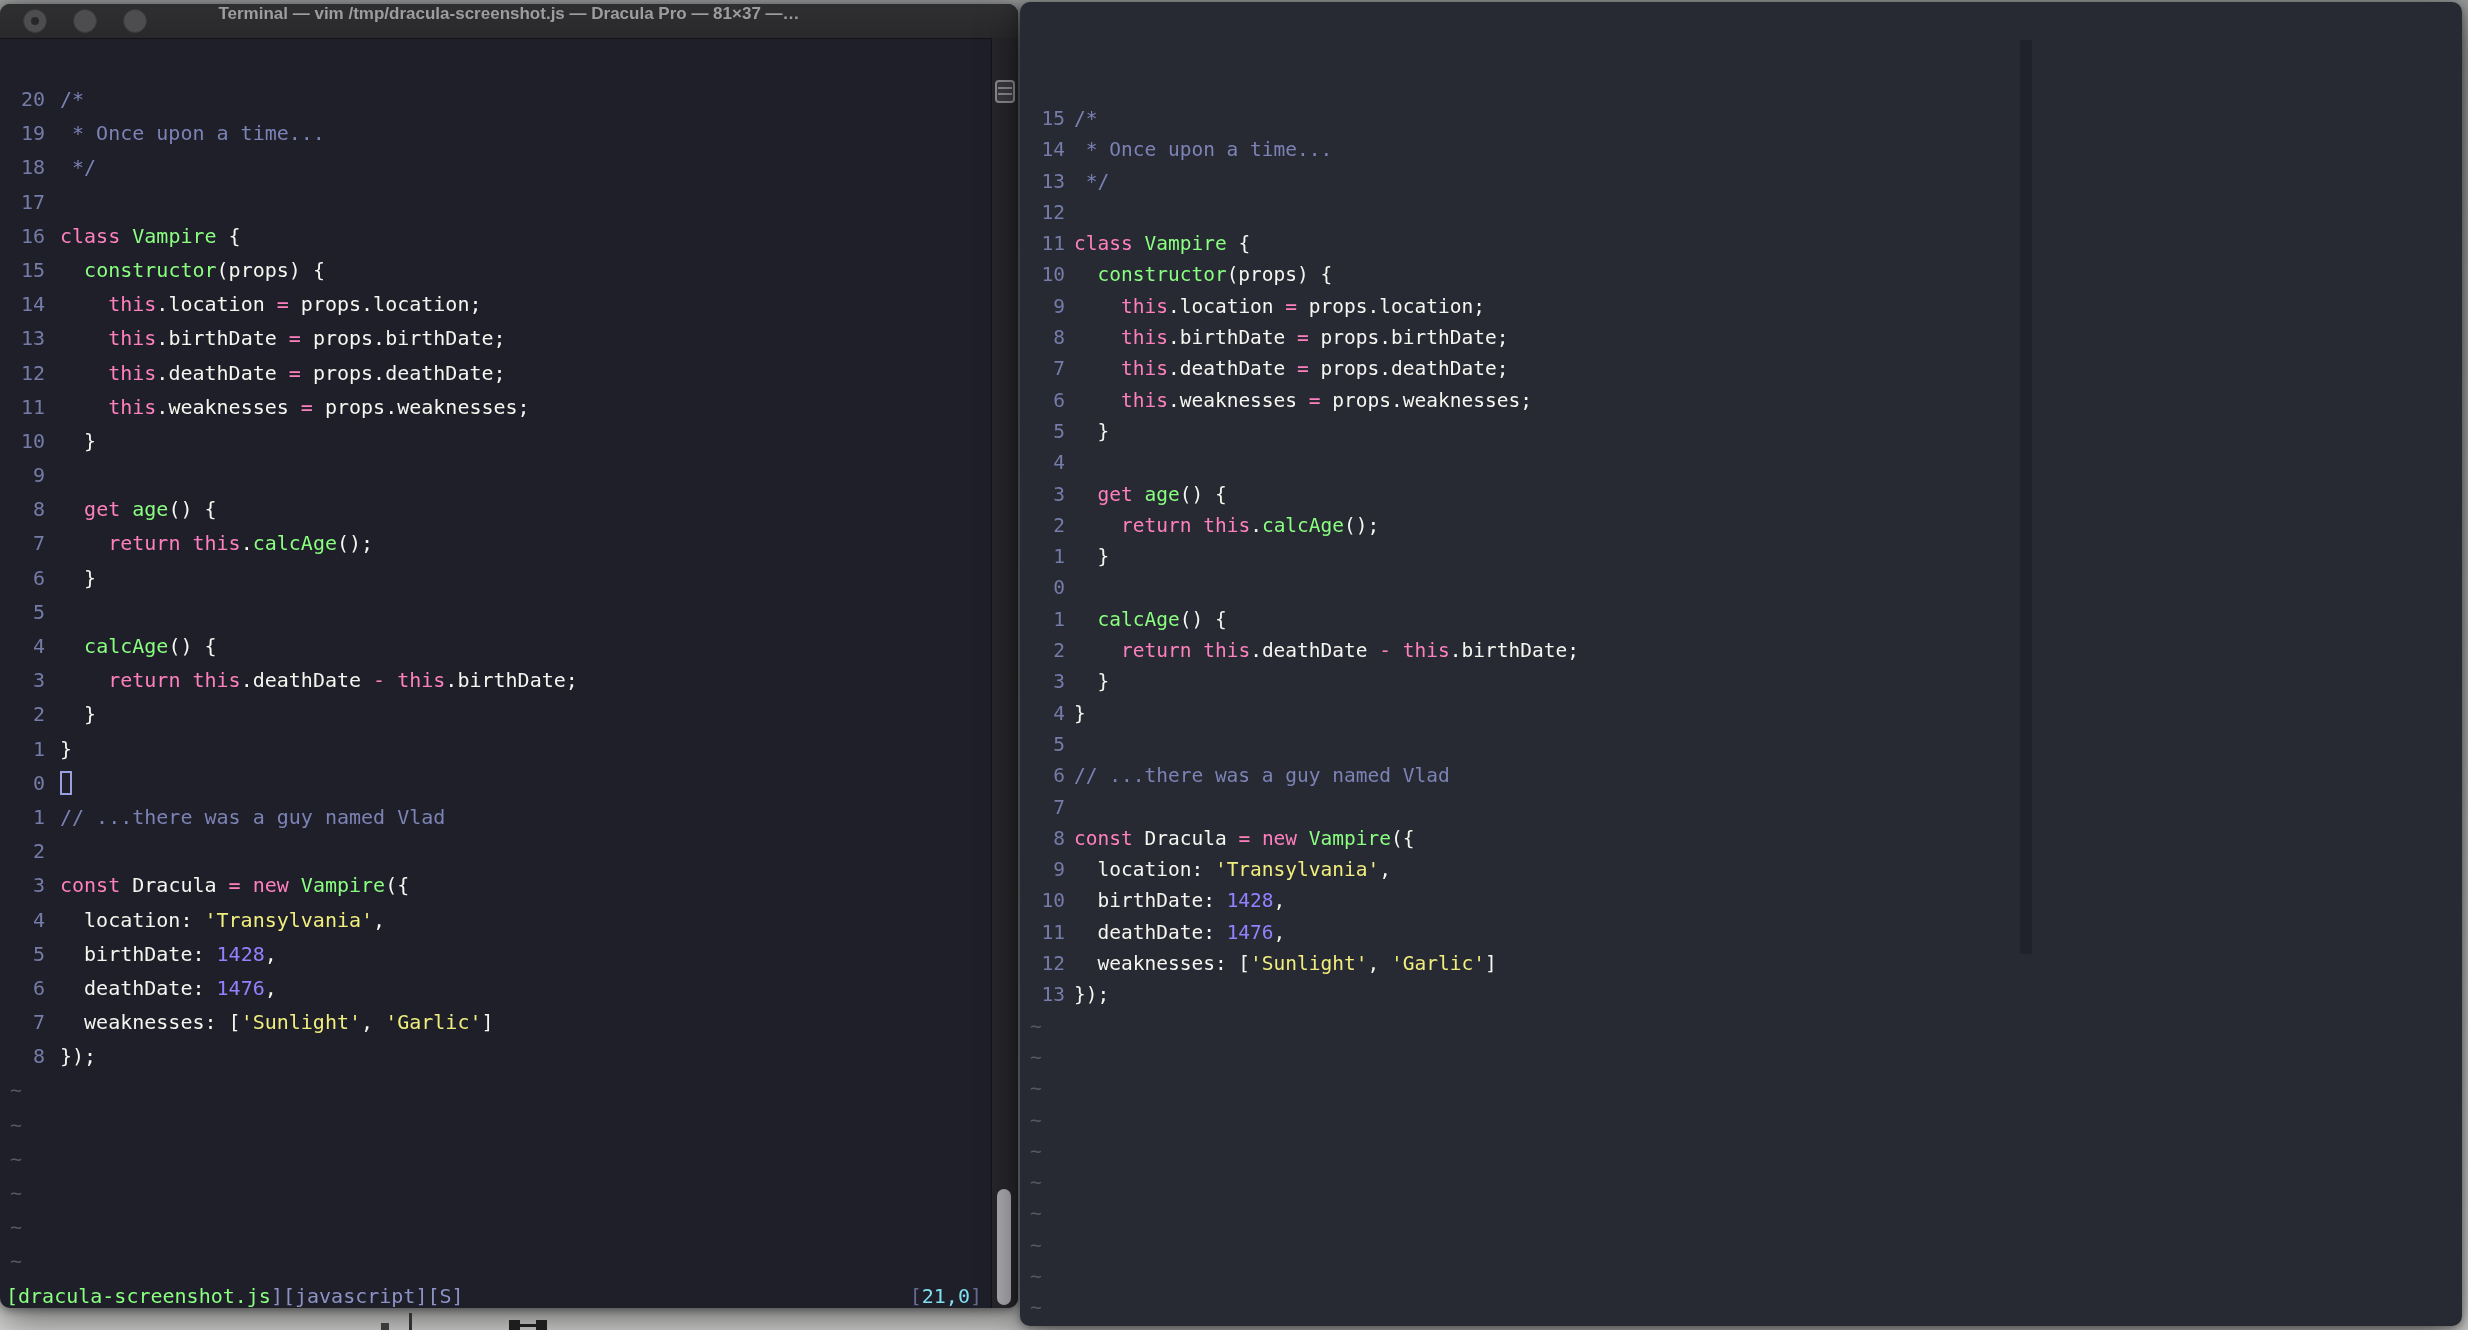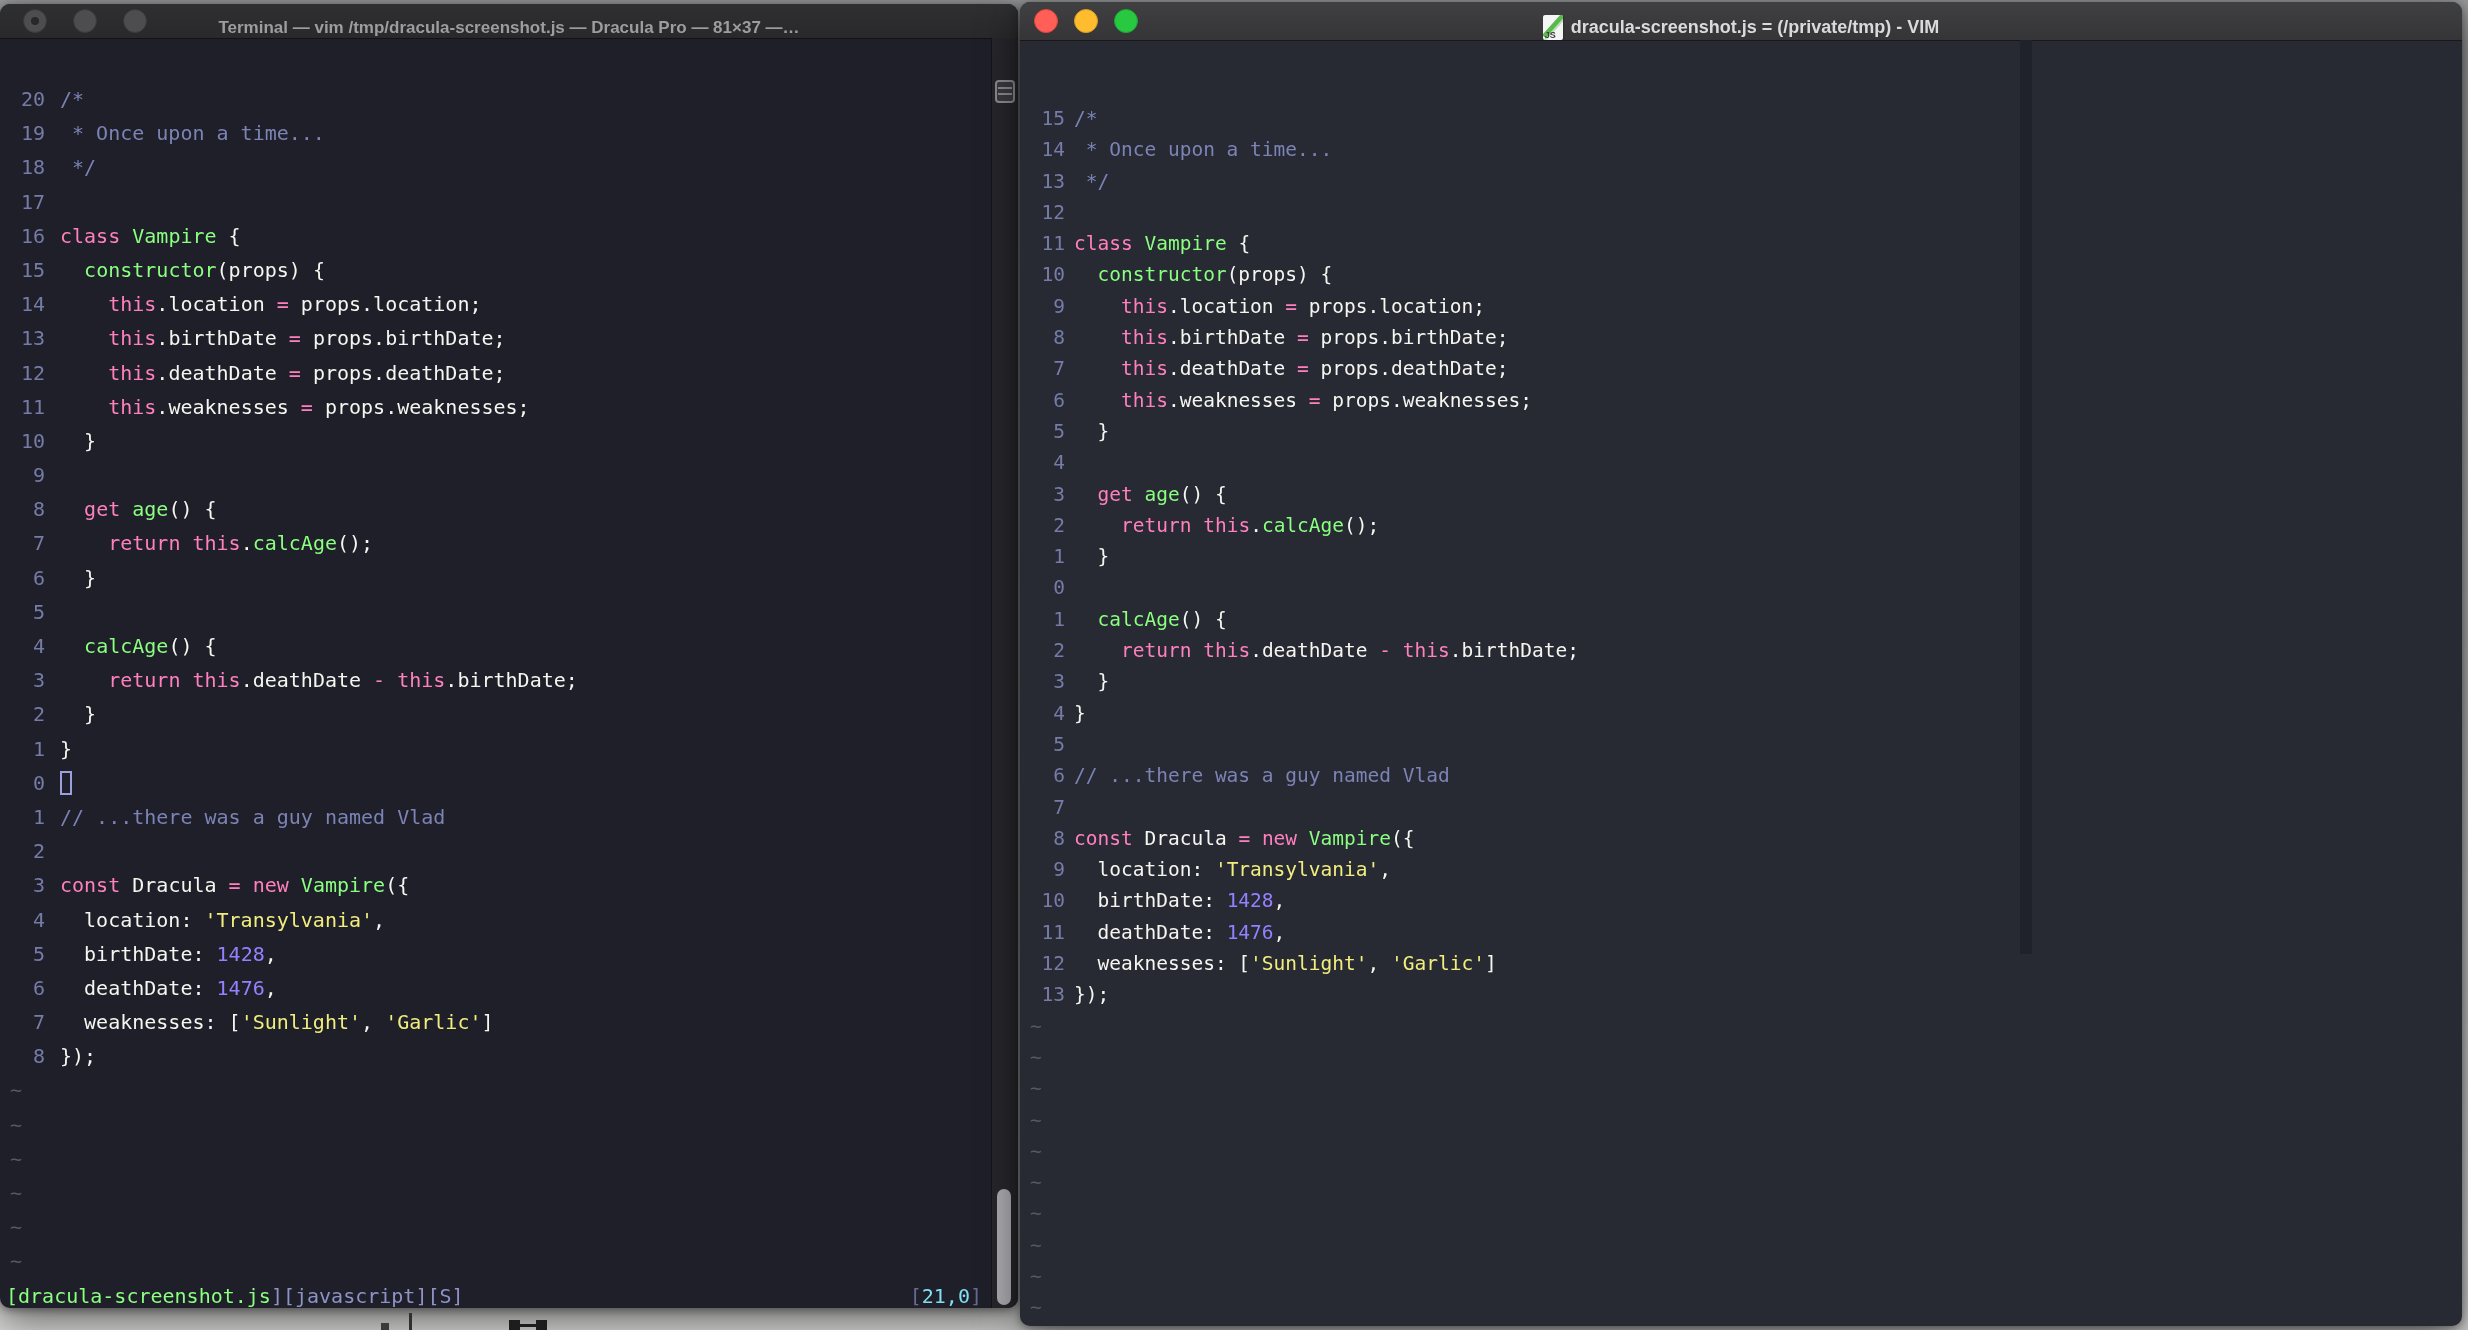--- a/index.html
+++ b/index.html
@@ -7,21 +7,21 @@
     width:2468px;height:1330px;position:relative;overflow:hidden;
     background:linear-gradient(180deg,#9a9c9b 0%,#b6b8b6 55%,#d8d9d7 100%);
     font-family:"Liberation Sans",sans-serif;
   }
   
   .window{position:absolute;border-radius:10px;overflow:hidden;
     box-shadow:0 12px 40px rgba(0,0,0,.55),0 2px 8px rgba(0,0,0,.4);}
   #left-window{left:0;top:4px;width:1018px;height:1304px;background:#1e1f29;}
   #right-window{left:1020px;top:2px;width:1442px;height:1324px;background:#272933;}
 
-  .titlebar{position:relative;display:flex;align-items:flex-end;justify-content:center;}
+  .titlebar{position:relative;display:flex;align-items:flex-start;justify-content:center;}
   #left-window .titlebar{height:34px;background:linear-gradient(180deg,#2f2f31,#29292b);
     border-bottom:1px solid #131316;}
   #right-window .titlebar{height:38px;background:linear-gradient(180deg,#404043,#353538);
     border-bottom:1px solid #18181b;}
   .tb-title{font-size:18px;font-weight:600;white-space:nowrap;overflow:hidden;}
   #left-window .tb-title{color:#9d9d9f;font-size:17px;}
   #right-window .tb-title{color:#dadada;display:flex;align-items:center;gap:8px;}
 
   .lights{position:absolute;left:0;top:0;height:100%;display:flex;align-items:center;}
   .light{width:24px;height:24px;border-radius:50%;position:relative;box-sizing:border-box;}
@@ -98,35 +98,20 @@
   <div class="pane" id="left-pane">
     <div id="left-rows"><div class="row"><span class="ln" style="color: rgb(118, 124, 168);">20</span><span style="color: rgb(124, 131, 181);">/*</span></div><div class="row"><span class="ln" style="color: rgb(118, 124, 168);">19</span><span style="color: rgb(124, 131, 181);"> * Once upon a time...</span></div><div class="row"><span class="ln" style="color: rgb(118, 124, 168);">18</span><span style="color: rgb(124, 131, 181);"> */</span></div><div class="row"><span class="ln" style="color: rgb(118, 124, 168);">17</span></div><div class="row"><span class="ln" style="color: rgb(118, 124, 168);">16</span><span style="color: rgb(255, 128, 191);">class</span><span style="color: rgb(246, 246, 240);"> </span><span style="color: rgb(138, 255, 128);">Vampire</span><span style="color: rgb(246, 246, 240);"> {</span></div><div class="row"><span class="ln" style="color: rgb(118, 124, 168);">15</span><span style="color: rgb(246, 246, 240);">  </span><span style="color: rgb(138, 255, 128);">constructor</span><span style="color: rgb(246, 246, 240);">(props) {</span></div><div class="row"><span class="ln" style="color: rgb(118, 124, 168);">14</span><span style="color: rgb(246, 246, 240);">    </span><span style="color: rgb(255, 128, 191);">this</span><span style="color: rgb(246, 246, 240);">.location </span><span style="color: rgb(255, 128, 191);">=</span><span style="color: rgb(246, 246, 240);"> props.location;</span></div><div class="row"><span class="ln" style="color: rgb(118, 124, 168);">13</span><span style="color: rgb(246, 246, 240);">    </span><span style="color: rgb(255, 128, 191);">this</span><span style="color: rgb(246, 246, 240);">.birthDate </span><span style="color: rgb(255, 128, 191);">=</span><span style="color: rgb(246, 246, 240);"> props.birthDate;</span></div><div class="row"><span class="ln" style="color: rgb(118, 124, 168);">12</span><span style="color: rgb(246, 246, 240);">    </span><span style="color: rgb(255, 128, 191);">this</span><span style="color: rgb(246, 246, 240);">.deathDate </span><span style="color: rgb(255, 128, 191);">=</span><span style="color: rgb(246, 246, 240);"> props.deathDate;</span></div><div class="row"><span class="ln" style="color: rgb(118, 124, 168);">11</span><span style="color: rgb(246, 246, 240);">    </span><span style="color: rgb(255, 128, 191);">this</span><span style="color: rgb(246, 246, 240);">.weaknesses </span><span style="color: rgb(255, 128, 191);">=</span><span style="color: rgb(246, 246, 240);"> props.weaknesses;</span></div><div class="row"><span class="ln" style="color: rgb(118, 124, 168);">10</span><span style="color: rgb(246, 246, 240);">  }</span></div><div class="row"><span class="ln" style="color: rgb(118, 124, 168);">9</span></div><div class="row"><span class="ln" style="color: rgb(118, 124, 168);">8</span><span style="color: rgb(246, 246, 240);">  </span><span style="color: rgb(255, 128, 191);">get</span><span style="color: rgb(246, 246, 240);"> </span><span style="color: rgb(138, 255, 128);">age</span><span style="color: rgb(246, 246, 240);">() {</span></div><div class="row"><span class="ln" style="color: rgb(118, 124, 168);">7</span><span style="color: rgb(246, 246, 240);">    </span><span style="color: rgb(255, 128, 191);">return</span><span style="color: rgb(246, 246, 240);"> </span><span style="color: rgb(255, 128, 191);">this</span><span style="color: rgb(246, 246, 240);">.</span><span style="color: rgb(138, 255, 128);">calcAge</span><span style="color: rgb(246, 246, 240);">();</span></div><div class="row"><span class="ln" style="color: rgb(118, 124, 168);">6</span><span style="color: rgb(246, 246, 240);">  }</span></div><div class="row"><span class="ln" style="color: rgb(118, 124, 168);">5</span></div><div class="row"><span class="ln" style="color: rgb(118, 124, 168);">4</span><span style="color: rgb(246, 246, 240);">  </span><span style="color: rgb(138, 255, 128);">calcAge</span><span style="color: rgb(246, 246, 240);">() {</span></div><div class="row"><span class="ln" style="color: rgb(118, 124, 168);">3</span><span style="color: rgb(246, 246, 240);">    </span><span style="color: rgb(255, 128, 191);">return</span><span style="color: rgb(246, 246, 240);"> </span><span style="color: rgb(255, 128, 191);">this</span><span style="color: rgb(246, 246, 240);">.deathDate </span><span style="color: rgb(255, 128, 191);">-</span><span style="color: rgb(246, 246, 240);"> </span><span style="color: rgb(255, 128, 191);">this</span><span style="color: rgb(246, 246, 240);">.birthDate;</span></div><div class="row"><span class="ln" style="color: rgb(118, 124, 168);">2</span><span style="color: rgb(246, 246, 240);">  }</span></div><div class="row"><span class="ln" style="color: rgb(118, 124, 168);">1</span><span style="color: rgb(246, 246, 240);">}</span></div><div class="row"><span class="ln" style="color: rgb(118, 124, 168);">0</span><span class="cursor-hollow"></span></div><div class="row"><span class="ln" style="color: rgb(118, 124, 168);">1</span><span style="color: rgb(124, 131, 181);">// ...there was a guy named Vlad</span></div><div class="row"><span class="ln" style="color: rgb(118, 124, 168);">2</span></div><div class="row"><span class="ln" style="color: rgb(118, 124, 168);">3</span><span style="color: rgb(255, 128, 191);">const</span><span style="color: rgb(246, 246, 240);"> Dracula </span><span style="color: rgb(255, 128, 191);">=</span><span style="color: rgb(246, 246, 240);"> </span><span style="color: rgb(255, 128, 191);">new</span><span style="color: rgb(246, 246, 240);"> </span><span style="color: rgb(138, 255, 128);">Vampire</span><span style="color: rgb(246, 246, 240);">({</span></div><div class="row"><span class="ln" style="color: rgb(118, 124, 168);">4</span><span style="color: rgb(246, 246, 240);">  location: </span><span style="color: rgb(241, 238, 126);">'Transylvania'</span><span style="color: rgb(246, 246, 240);">,</span></div><div class="row"><span class="ln" style="color: rgb(118, 124, 168);">5</span><span style="color: rgb(246, 246, 240);">  birthDate: </span><span style="color: rgb(149, 128, 255);">1428</span><span style="color: rgb(246, 246, 240);">,</span></div><div class="row"><span class="ln" style="color: rgb(118, 124, 168);">6</span><span style="color: rgb(246, 246, 240);">  deathDate: </span><span style="color: rgb(149, 128, 255);">1476</span><span style="color: rgb(246, 246, 240);">,</span></div><div class="row"><span class="ln" style="color: rgb(118, 124, 168);">7</span><span style="color: rgb(246, 246, 240);">  weaknesses: [</span><span style="color: rgb(241, 238, 126);">'Sunlight'</span><span style="color: rgb(246, 246, 240);">, </span><span style="color: rgb(241, 238, 126);">'Garlic'</span><span style="color: rgb(246, 246, 240);">]</span></div><div class="row"><span class="ln" style="color: rgb(118, 124, 168);">8</span><span style="color: rgb(246, 246, 240);">});</span></div><div class="row tilde-row" style="color: rgb(86, 90, 104);">~</div><div class="row tilde-row" style="color: rgb(86, 90, 104);">~</div><div class="row tilde-row" style="color: rgb(86, 90, 104);">~</div><div class="row tilde-row" style="color: rgb(86, 90, 104);">~</div><div class="row tilde-row" style="color: rgb(86, 90, 104);">~</div><div class="row tilde-row" style="color: rgb(86, 90, 104);">~</div><div class="srow"><span style="color: rgb(138, 255, 128);">[dracula-screenshot.js</span><span style="color: rgb(142, 147, 198);">][javascript][S]</span><span class="spacer"></span><span><span style="color: rgb(102, 107, 147);">[</span><span style="color: rgb(130, 223, 242);">21,0</span><span style="color: rgb(102, 107, 147);">]</span></span></div></div>
     <div class="scroll-lane">
       <div class="split-btn"></div>
       <div class="scroll-thumb"></div>
     </div>
   </div>
 </section>
 
 <section class="window" id="right-window">
-  <header class="titlebar">
-    <div class="lights">
-      <span class="light red"></span>
-      <span class="light yellow"></span>
-      <span class="light green"></span>
-    </div>
-    <div class="tb-title">
-      <span class="doc-icon">
-        <span class="stripe"></span>
-          <span class="stripe2"></span>
-        <span class="js">JS</span>
-      </span>
-      <span>dracula-screenshot.js = (/private/tmp) - VIM</span>
-    </div>
-  </header>
   <div class="pane" id="right-pane">
     <div class="colorcolumn"></div>
     <div id="right-rows" style="position:relative;"><div class="row"><span class="ln" style="color: rgb(118, 124, 168);">15</span><span style="color: rgb(124, 131, 181);">/*</span></div><div class="row"><span class="ln" style="color: rgb(118, 124, 168);">14</span><span style="color: rgb(124, 131, 181);"> * Once upon a time...</span></div><div class="row"><span class="ln" style="color: rgb(118, 124, 168);">13</span><span style="color: rgb(124, 131, 181);"> */</span></div><div class="row"><span class="ln" style="color: rgb(118, 124, 168);">12</span></div><div class="row"><span class="ln" style="color: rgb(118, 124, 168);">11</span><span style="color: rgb(255, 128, 191);">class</span><span style="color: rgb(246, 246, 240);"> </span><span style="color: rgb(138, 255, 128);">Vampire</span><span style="color: rgb(246, 246, 240);"> {</span></div><div class="row"><span class="ln" style="color: rgb(118, 124, 168);">10</span><span style="color: rgb(246, 246, 240);">  </span><span style="color: rgb(138, 255, 128);">constructor</span><span style="color: rgb(246, 246, 240);">(props) {</span></div><div class="row"><span class="ln" style="color: rgb(118, 124, 168);">9</span><span style="color: rgb(246, 246, 240);">    </span><span style="color: rgb(255, 128, 191);">this</span><span style="color: rgb(246, 246, 240);">.location </span><span style="color: rgb(255, 128, 191);">=</span><span style="color: rgb(246, 246, 240);"> props.location;</span></div><div class="row"><span class="ln" style="color: rgb(118, 124, 168);">8</span><span style="color: rgb(246, 246, 240);">    </span><span style="color: rgb(255, 128, 191);">this</span><span style="color: rgb(246, 246, 240);">.birthDate </span><span style="color: rgb(255, 128, 191);">=</span><span style="color: rgb(246, 246, 240);"> props.birthDate;</span></div><div class="row"><span class="ln" style="color: rgb(118, 124, 168);">7</span><span style="color: rgb(246, 246, 240);">    </span><span style="color: rgb(255, 128, 191);">this</span><span style="color: rgb(246, 246, 240);">.deathDate </span><span style="color: rgb(255, 128, 191);">=</span><span style="color: rgb(246, 246, 240);"> props.deathDate;</span></div><div class="row"><span class="ln" style="color: rgb(118, 124, 168);">6</span><span style="color: rgb(246, 246, 240);">    </span><span style="color: rgb(255, 128, 191);">this</span><span style="color: rgb(246, 246, 240);">.weaknesses </span><span style="color: rgb(255, 128, 191);">=</span><span style="color: rgb(246, 246, 240);"> props.weaknesses;</span></div><div class="row"><span class="ln" style="color: rgb(118, 124, 168);">5</span><span style="color: rgb(246, 246, 240);">  }</span></div><div class="row"><span class="ln" style="color: rgb(118, 124, 168);">4</span></div><div class="row"><span class="ln" style="color: rgb(118, 124, 168);">3</span><span style="color: rgb(246, 246, 240);">  </span><span style="color: rgb(255, 128, 191);">get</span><span style="color: rgb(246, 246, 240);"> </span><span style="color: rgb(138, 255, 128);">age</span><span style="color: rgb(246, 246, 240);">() {</span></div><div class="row"><span class="ln" style="color: rgb(118, 124, 168);">2</span><span style="color: rgb(246, 246, 240);">    </span><span style="color: rgb(255, 128, 191);">return</span><span style="color: rgb(246, 246, 240);"> </span><span style="color: rgb(255, 128, 191);">this</span><span style="color: rgb(246, 246, 240);">.</span><span style="color: rgb(138, 255, 128);">calcAge</span><span style="color: rgb(246, 246, 240);">();</span></div><div class="row"><span class="ln" style="color: rgb(118, 124, 168);">1</span><span style="color: rgb(246, 246, 240);">  }</span></div><div class="row"><span class="ln" style="color: rgb(118, 124, 168);">0</span></div><div class="row"><span class="ln" style="color: rgb(118, 124, 168);">1</span><span style="color: rgb(246, 246, 240);">  </span><span style="color: rgb(138, 255, 128);">calcAge</span><span style="color: rgb(246, 246, 240);">() {</span></div><div class="row"><span class="ln" style="color: rgb(118, 124, 168);">2</span><span style="color: rgb(246, 246, 240);">    </span><span style="color: rgb(255, 128, 191);">return</span><span style="color: rgb(246, 246, 240);"> </span><span style="color: rgb(255, 128, 191);">this</span><span style="color: rgb(246, 246, 240);">.deathDate </span><span style="color: rgb(255, 128, 191);">-</span><span style="color: rgb(246, 246, 240);"> </span><span style="color: rgb(255, 128, 191);">this</span><span style="color: rgb(246, 246, 240);">.birthDate;</span></div><div class="row"><span class="ln" style="color: rgb(118, 124, 168);">3</span><span style="color: rgb(246, 246, 240);">  }</span></div><div class="row"><span class="ln" style="color: rgb(118, 124, 168);">4</span><span style="color: rgb(246, 246, 240);">}</span></div><div class="row"><span class="ln" style="color: rgb(118, 124, 168);">5</span></div><div class="row"><span class="ln" style="color: rgb(118, 124, 168);">6</span><span style="color: rgb(124, 131, 181);">// ...there was a guy named Vlad</span></div><div class="row"><span class="ln" style="color: rgb(118, 124, 168);">7</span></div><div class="row"><span class="ln" style="color: rgb(118, 124, 168);">8</span><span style="color: rgb(255, 128, 191);">const</span><span style="color: rgb(246, 246, 240);"> Dracula </span><span style="color: rgb(255, 128, 191);">=</span><span style="color: rgb(246, 246, 240);"> </span><span style="color: rgb(255, 128, 191);">new</span><span style="color: rgb(246, 246, 240);"> </span><span style="color: rgb(138, 255, 128);">Vampire</span><span style="color: rgb(246, 246, 240);">({</span></div><div class="row"><span class="ln" style="color: rgb(118, 124, 168);">9</span><span style="color: rgb(246, 246, 240);">  location: </span><span style="color: rgb(241, 238, 126);">'Transylvania'</span><span style="color: rgb(246, 246, 240);">,</span></div><div class="row"><span class="ln" style="color: rgb(118, 124, 168);">10</span><span style="color: rgb(246, 246, 240);">  birthDate: </span><span style="color: rgb(149, 128, 255);">1428</span><span style="color: rgb(246, 246, 240);">,</span></div><div class="row"><span class="ln" style="color: rgb(118, 124, 168);">11</span><span style="color: rgb(246, 246, 240);">  deathDate: </span><span style="color: rgb(149, 128, 255);">1476</span><span style="color: rgb(246, 246, 240);">,</span></div><div class="row"><span class="ln" style="color: rgb(118, 124, 168);">12</span><span style="color: rgb(246, 246, 240);">  weaknesses: [</span><span style="color: rgb(241, 238, 126);">'Sunlight'</span><span style="color: rgb(246, 246, 240);">, </span><span style="color: rgb(241, 238, 126);">'Garlic'</span><span style="color: rgb(246, 246, 240);">]</span></div><div class="row"><span class="ln" style="color: rgb(118, 124, 168);">13</span><span style="color: rgb(246, 246, 240);">});</span></div><div class="row tilde-row" style="color: rgb(86, 90, 104);">~</div><div class="row tilde-row" style="color: rgb(86, 90, 104);">~</div><div class="row tilde-row" style="color: rgb(86, 90, 104);">~</div><div class="row tilde-row" style="color: rgb(86, 90, 104);">~</div><div class="row tilde-row" style="color: rgb(86, 90, 104);">~</div><div class="row tilde-row" style="color: rgb(86, 90, 104);">~</div><div class="row tilde-row" style="color: rgb(86, 90, 104);">~</div><div class="row tilde-row" style="color: rgb(86, 90, 104);">~</div><div class="row tilde-row" style="color: rgb(86, 90, 104);">~</div><div class="row tilde-row" style="color: rgb(86, 90, 104);">~</div><div class="srow"><span style="color: rgb(138, 255, 128);">[dracula-screenshot.js</span><span style="color: rgb(142, 147, 198);">]</span><span style="color: rgb(255, 202, 128);">[RO]</span><span style="color: rgb(142, 147, 198);">[javascript][S]</span><span class="spacer"></span><span></span></div></div>
   </div>
 </section>
 
 <div class="artifact" id="artifact-vline"></div>
 <div class="artifact" id="artifact-mark"></div>
 <div class="artifact" id="artifact-glyph">
   <span class="bar-l"></span>

